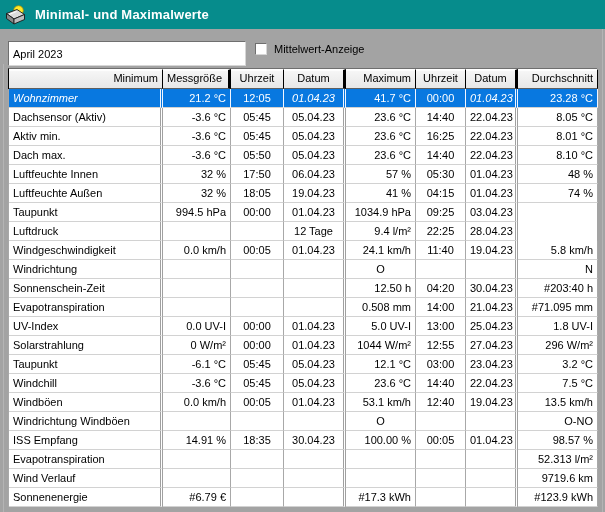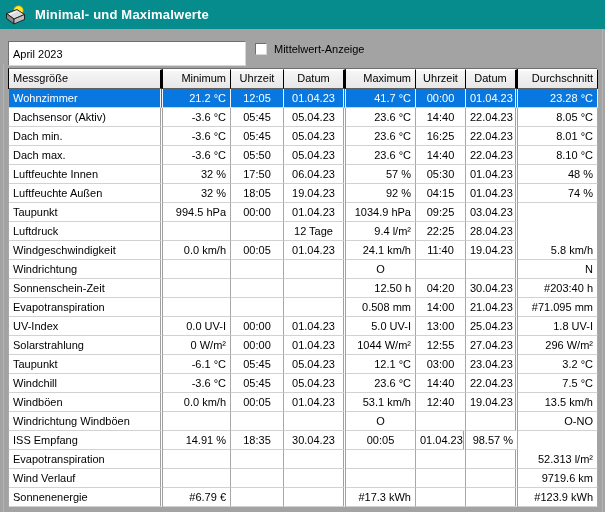--- a/index.html
+++ b/index.html
@@ -47,21 +47,21 @@
   .hrow .hcell.group { border-right:3px solid #000; }
 
   .brow { border-left:1px solid #a8a8a8; background:#fff; }
   .brow .cell {
     box-sizing:border-box; height:19px; line-height:18px;
     border-right:1px solid #a8a8a8; border-bottom:1px solid #d2d2d2;
     font-size:11px; color:#000; padding:0 4px; white-space:nowrap; overflow:hidden;
   }
   .brow .cell.group { border-right:3px double #a0a0a0; }
   .brow.selected .cell { background:#0878e0; color:#ffffff; border-right-color:#f2f6ff; }
-  .brow.selected .cell.group { border-right:3px double #f2f6ff; }
+  .brow.selected .cell.group { border-right:3px double #f2f6ff;font-style:italic; }
   .al { text-align:left; } .ar { text-align:right; } .ac { text-align:center; }
 </style>
 </head>
 <body>
 
 <div class="window">
 
   <div class="titlebar" style="background: rgb(6, 140, 140);">
     <span class="app-icon">
       <svg width="22" height="22" viewBox="0 0 22 22">
@@ -77,22 +77,22 @@
 
   <input class="period-input" type="text" value="April 2023" style="">
 
   <div class="checkbox-wrap">
     <span class="checkbox"></span>
     <span class="checkbox-label">Mittelwert-Anzeige</span>
   </div>
 
   <div class="table">
     <div class="row hrow">
+        <div class="hcell ar">Minimum</div>
         <div class="hcell al group">Messgröße</div>
-        <div class="hcell ar">Minimum</div>
         <div class="hcell ac">Uhrzeit</div>
         <div class="hcell ac group">Datum</div>
         <div class="hcell ar">Maximum</div>
         <div class="hcell ac">Uhrzeit</div>
         <div class="hcell ac group">Datum</div>
         <div class="hcell ar">Durchschnitt</div>
       </div>
     <div>
         <div class="row brow selected">
           <div class="cell al group">Wohnzimmer</div>
@@ -108,21 +108,21 @@
           <div class="cell al group">Dachsensor (Aktiv)</div>
           <div class="cell ar">-3.6 °C</div>
           <div class="cell ac">05:45</div>
           <div class="cell ac group">05.04.23</div>
           <div class="cell ar">23.6 °C</div>
           <div class="cell ac">14:40</div>
           <div class="cell ac group">22.04.23</div>
           <div class="cell ar">8.05 °C</div>
         </div>
         <div class="row brow">
-          <div class="cell al group">Dach min.</div>
+          <div class="cell al group">Aktiv min.</div>
           <div class="cell ar">-3.6 °C</div>
           <div class="cell ac">05:45</div>
           <div class="cell ac group">05.04.23</div>
           <div class="cell ar">23.6 °C</div>
           <div class="cell ac">16:25</div>
           <div class="cell ac group">22.04.23</div>
           <div class="cell ar">8.01 °C</div>
         </div>
         <div class="row brow">
           <div class="cell al group">Dach max.</div>
@@ -142,21 +142,21 @@
           <div class="cell ar">57 %</div>
           <div class="cell ac">05:30</div>
           <div class="cell ac group">01.04.23</div>
           <div class="cell ar">48 %</div>
         </div>
         <div class="row brow">
           <div class="cell al group">Luftfeuchte Außen</div>
           <div class="cell ar">32 %</div>
           <div class="cell ac">18:05</div>
           <div class="cell ac group">19.04.23</div>
-          <div class="cell ar">92 %</div>
+          <div class="cell ar">41 %</div>
           <div class="cell ac">04:15</div>
           <div class="cell ac group">01.04.23</div>
           <div class="cell ar">74 %</div>
         </div>
         <div class="row brow">
           <div class="cell al group">Taupunkt</div>
           <div class="cell ar">994.5 hPa</div>
           <div class="cell ac">00:00</div>
           <div class="cell ac group">01.04.23</div>
           <div class="cell ar">1034.9 hPa</div>
@@ -270,20 +270,21 @@
           <div class="cell ac">O</div>
           <div class="cell ac"></div>
           <div class="cell ac group"></div>
           <div class="cell ar">O-NO</div>
         </div>
         <div class="row brow">
           <div class="cell al group">ISS Empfang</div>
           <div class="cell ar">14.91 %</div>
           <div class="cell ac">18:35</div>
           <div class="cell ac group">30.04.23</div>
+          <div class="cell ar">100.00 %</div>
           <div class="cell ac">00:05</div>
           <div class="cell ac group">01.04.23</div>
           <div class="cell ar">98.57 %</div>
         </div>
         <div class="row brow">
           <div class="cell al group">Evapotranspiration</div>
           <div class="cell ar"></div>
           <div class="cell ac"></div>
           <div class="cell ac group"></div>
           <div class="cell ar"></div>

